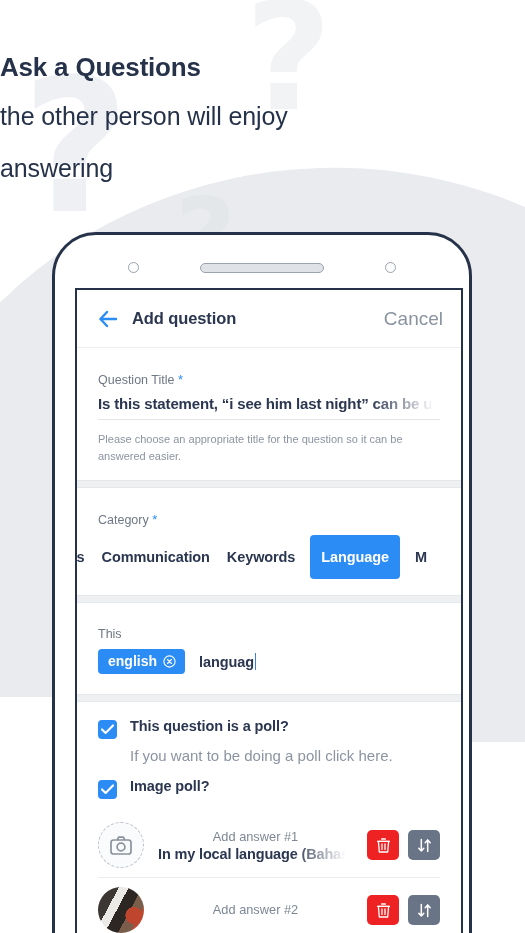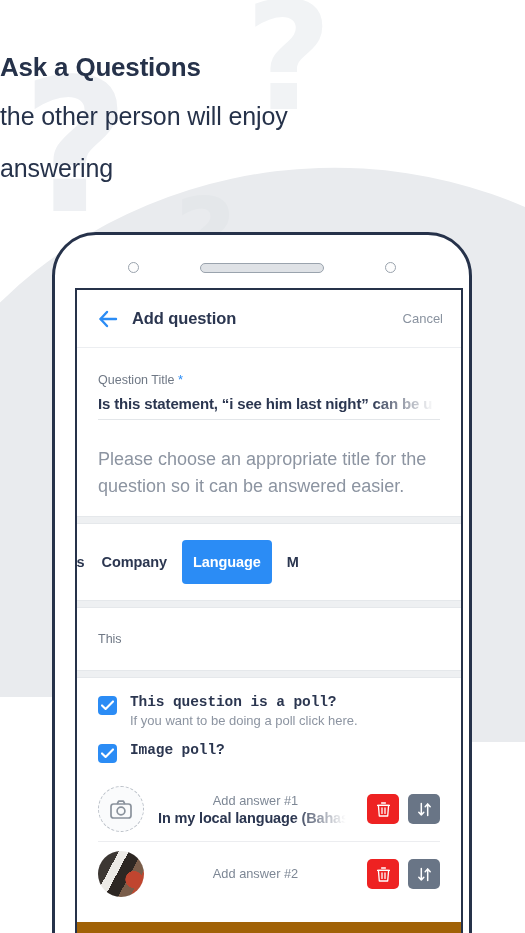--- a/index.html
+++ b/index.html
@@ -156,21 +156,21 @@
   }
   .app-title {
     font-size: 16.5px;
     font-weight: 700;
     color: #2b3category;
     color: #2b3650;
     letter-spacing: -0.1px;
   }
   .cancel-btn {
     margin-left: auto;
-    font-size: 13px;
+    font-size: 19px;
     color: #8a93a0;
     cursor: pointer;
     text-align: right;
   }
 
   
   .section {
     padding: 16px 21px 16px 21px;
     background: #ffffff;
   }
@@ -205,24 +205,24 @@
   }
   .fade-r {
     position: absolute;
     right: 0; top: 0; bottom: 0;
     width: 70px;
     background: linear-gradient(to right, rgba(255,255,255,0), #ffffff 92%);
     pointer-events: none;
   }
 
   .helper {
-    font-size: 18px;
+    font-size: 11px;
     color: #8c94a1;
     line-height: 1.5;
-    margin-top: 26px;
+    margin-top: 11px;
   }
   .helper b { color: #2b3650; font-weight: 700; }
 
   
   .chip-row {
     display: flex;
     align-items: center;
     gap: 13px;
     margin: 0 -21px;
     padding: 0 0 0 0;
@@ -301,26 +301,25 @@
     position: relative;
     margin-top: 2px;
     cursor: pointer;
   }
   .cbox svg { position: absolute; left: 3px; top: 4px; }
   .check-title {
     font-size: 14.5px;
     font-weight: 700;
     color: #2b3650;
     letter-spacing: -0.1px;
-    font-family: Liberation Mono, monospace;
   }
   .check-sub {
-    font-size: 13px;
+    font-size: 15px;
     color: #8c94a1;
-    margin-top: 3px;
+    margin-top: 13px;
   }
 
   
   .answer-row {
     display: flex;
     align-items: center;
     gap: 14px;
     padding: 9px 0;
   }
   .answer-row + .answer-row { border-top: 1px solid #ecedf0; }
@@ -424,32 +423,49 @@
       <div class="field-value-wrap">
         <div class="field-value">Is this statement, “i see him last night” can be u</div>
         <div class="fade-r"></div>
       </div>
       <div class="helper">Please choose an appropriate title for the question so it can be answered easier.</div>
     </div>
 
     <div class="divider-band"></div>
 
     <div class="section">
+      <div class="field-label">
+        <span>Category</span>
+        <span class="req">*</span>
+      </div>
       <div class="chip-row">
         <span class="chip clip-l">ytics</span>
-        <span class="chip">Company</span>
+        <span class="chip">Communication</span>
+        <span class="chip">Keywords</span>
         <span class="chip selected">Language</span>
         <span class="chip">M</span>
       </div>
     </div>
 
     <div class="divider-band"></div>
 
     <div class="section">
       <div class="field-label">This</div>
+      <div class="tag-row">
+        <span class="tag-pill">
+          <span>english</span>
+          <span class="tag-x">
+            <svg width="13" height="13" viewBox="0 0 13 13">
+              <circle cx="6.5" cy="6.5" r="5.6" fill="none" stroke="#ffffff" stroke-width="1.1"></circle>
+              <path d="M4.5 4.5 L8.5 8.5 M8.5 4.5 L4.5 8.5" stroke="#ffffff" stroke-width="1.1" stroke-linecap="round"></path>
+            </svg>
+          </span>
+        </span>
+        <span class="tag-input"><span>languag</span><span class="caret"></span></span>
+      </div>
     </div>
 
     <div class="divider-band"></div>
 
     <div class="section">
       <div class="check-row">
         <span class="cbox">
           <svg width="13" height="11" viewBox="0 0 13 11">
             <path d="M1 5.4 L4.6 9 L12 1.4" fill="none" stroke="#ffffff" stroke-width="2.1" stroke-linecap="round" stroke-linejoin="round"></path>
           </svg>

